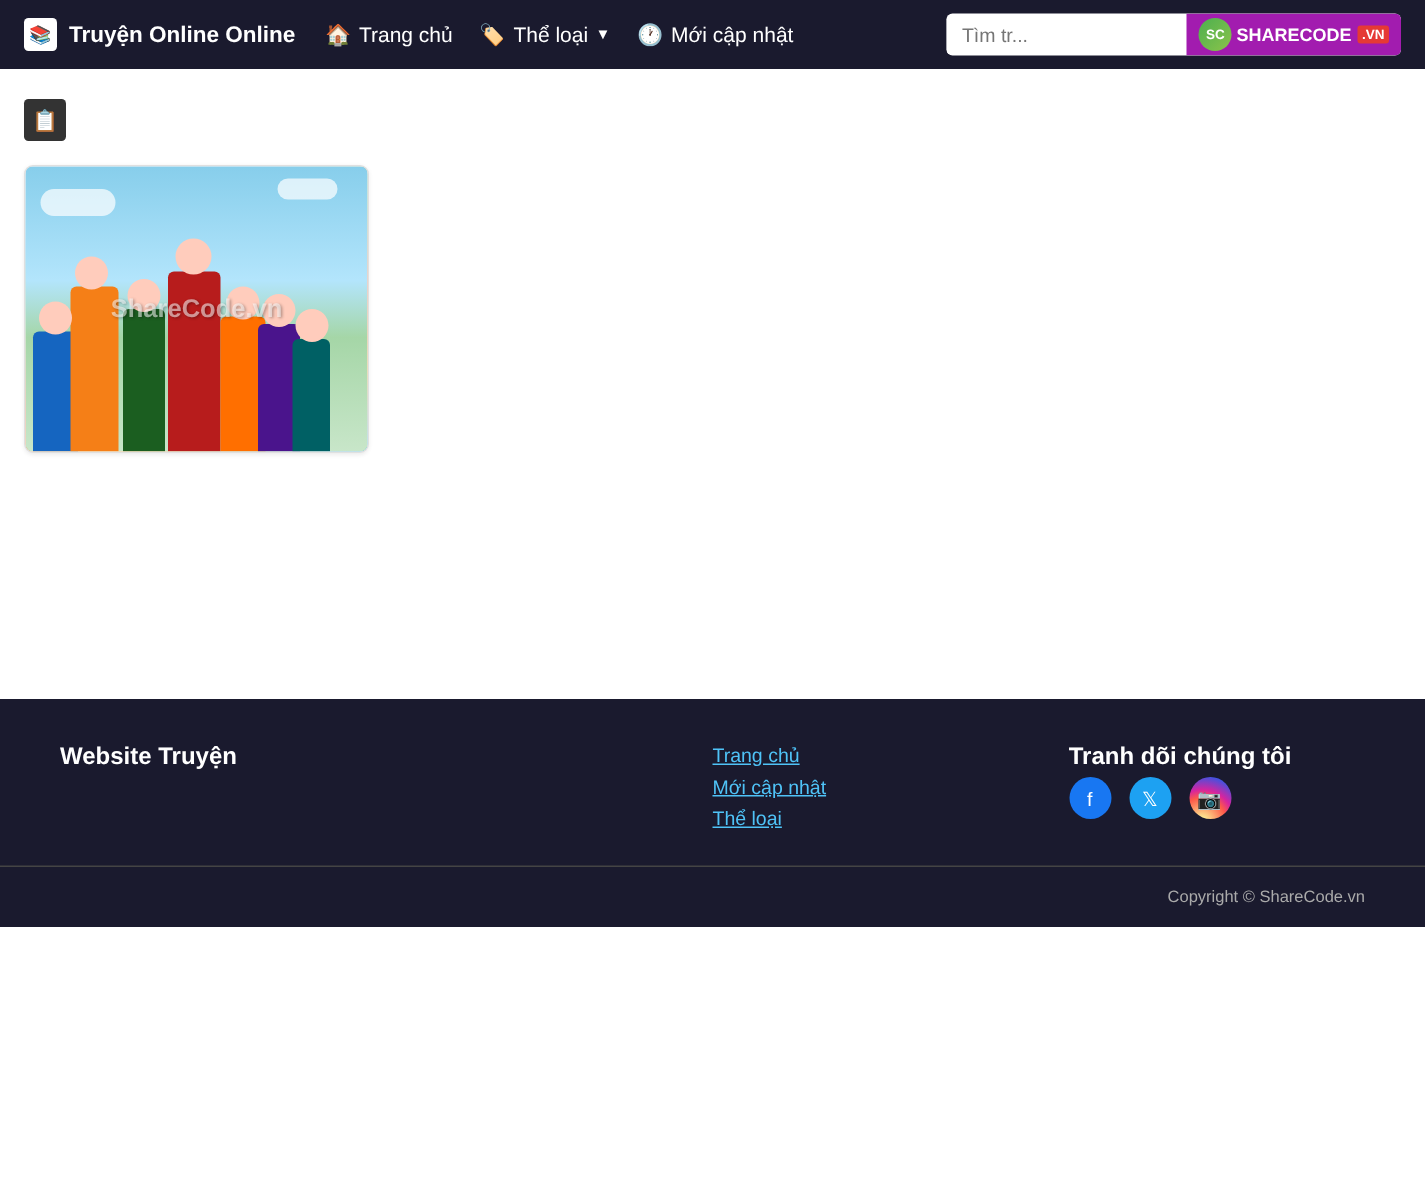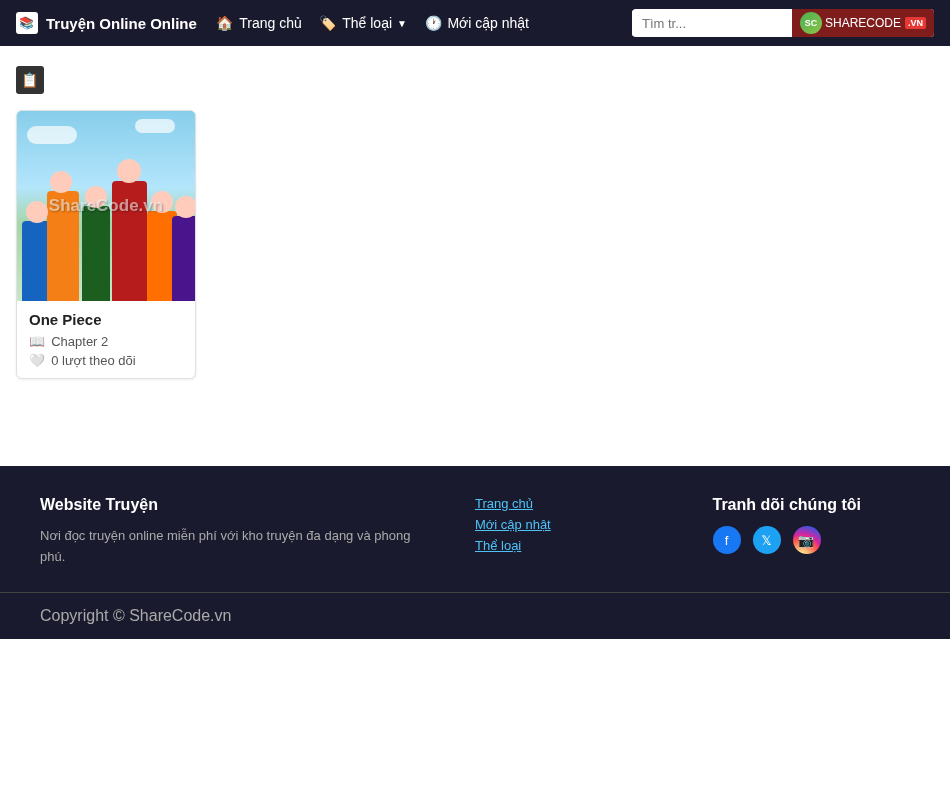--- a/index.html
+++ b/index.html
@@ -62,39 +62,39 @@
     }
     .search-input {
       border: none;
       outline: none;
       padding: 5px 10px;
       font-size: 13px;
       width: 160px;
       color: #333;
     }
     .search-logo-badge {
-      background: #7f1d1d;
+      background: #a21caf;
       padding: 3px 8px;
       display: flex;
       align-items: center;
       gap: 3px;
     }
     .search-logo-badge .logo-circle {
       width: 22px; height: 22px;
       background: linear-gradient(135deg, #4CAF50, #8BC34A);
       border-radius: 50%;
       display: flex; align-items: center; justify-content: center;
       font-size: 9px;
       color: #fff;
       font-weight: bold;
     }
     .search-logo-badge .logo-text {
       color: #fff;
       font-size: 12px;
-      font-weight: normal;
+      font-weight: bold;
     }
     .vn-badge {
       background: #e53935;
       color: #fff;
       font-size: 9px;
       font-weight: bold;
       padding: 1px 3px;
       border-radius: 2px;
       margin-left: 1px;
     }
@@ -122,21 +122,21 @@
       font-size: 14px;
     }
 
     
     .manga-grid {
       display: flex;
       flex-wrap: wrap;
       gap: 16px;
     }
     .manga-card {
-      width: 180px;
+      width: 230px;
       border: 1px solid #e0e0e0;
       border-radius: 6px;
       overflow: hidden;
       background: #fff;
       box-shadow: 0 1px 3px rgba(0,0,0,0.08);
     }
     .manga-card-img {
       width: 100%;
       height: 190px;
       background: linear-gradient(160deg, #87CEEB 0%, #4FC3F7 20%, #81C784 40%, #FF7043 60%, #FFA726 80%, #29B6F6 100%);
@@ -228,21 +228,21 @@
     .footer-grid {
       display: grid;
       grid-template-columns: 2fr 1fr 1fr;
       gap: 40px;
       padding-bottom: 24px;
     }
     .footer-col-title {
       color: #fff;
       font-size: 16px;
       font-weight: bold;
-      margin-bottom: 12px;
+      margin-bottom: 1px;
     }
     .footer-desc {
       font-size: 13px;
       color: #aaa;
       line-height: 1.6;
     }
     .footer-links {
       display: flex;
       flex-direction: column;
       gap: 6px;
@@ -270,23 +270,23 @@
     .social-icon.facebook { background: #1877F2; }
     .social-icon.twitter { background: #1DA1F2; }
     .social-icon.instagram { background: radial-gradient(circle at 30% 107%, #fdf497 0%, #fdf497 5%, #fd5949 45%, #d6249f 60%, #285AEB 90%); }
 
     .footer-divider {
       border: none;
       border-top: 1px solid #444;
       margin: 0 -40px;
     }
     .footer-bottom {
-      text-align: left;
+      text-align: right;
       padding: 14px 0;
-      font-size: 16px;
+      font-size: 11px;
       color: #aaa;
     }
   </style>
 </head>
 <body>
 
 <nav class="navbar">
   <div class="navbar-brand">
     <div class="brand-icon">📚</div>
     <span>Truyện Online Online</span>
@@ -342,42 +342,28 @@
             <div class="head h2"></div>
             <div class="head h3"></div>
             <div class="head h4"></div>
             <div class="head h5"></div>
             <div class="head h6"></div>
             <div class="head h7"></div>
           </div>
         </div>
         <div class="watermark">ShareCode.vn</div>
       </div>
-      <div class="manga-card-body">
-        <div class="manga-title">One Piece</div>
-        <div class="manga-meta">
-          <div class="manga-meta-item">
-            <span class="meta-icon">📖</span>
-            <span>Chapter 2</span>
-          </div>
-          <div class="manga-meta-item">
-            <span class="meta-icon">🤍</span>
-            <span>0 lượt theo dõi</span>
-          </div>
-        </div>
-      </div>
     </div>
   </div>
 </div>
 
 <footer class="footer">
   <div class="footer-grid">
     <div class="footer-col">
       <div class="footer-col-title">Website Truyện</div>
-      <div class="footer-desc">Nơi đọc truyện online miễn phí với kho truyện đa dạng và phong phú.</div>
     </div>
     <div class="footer-col">
       <div class="footer-links">
         <a class="footer-link">Trang chủ</a>
         <a class="footer-link">Mới cập nhật</a>
         <a class="footer-link">Thể loại</a>
       </div>
     </div>
     <div class="footer-col">
       <div class="footer-col-title">Tranh dõi chúng tôi</div>

